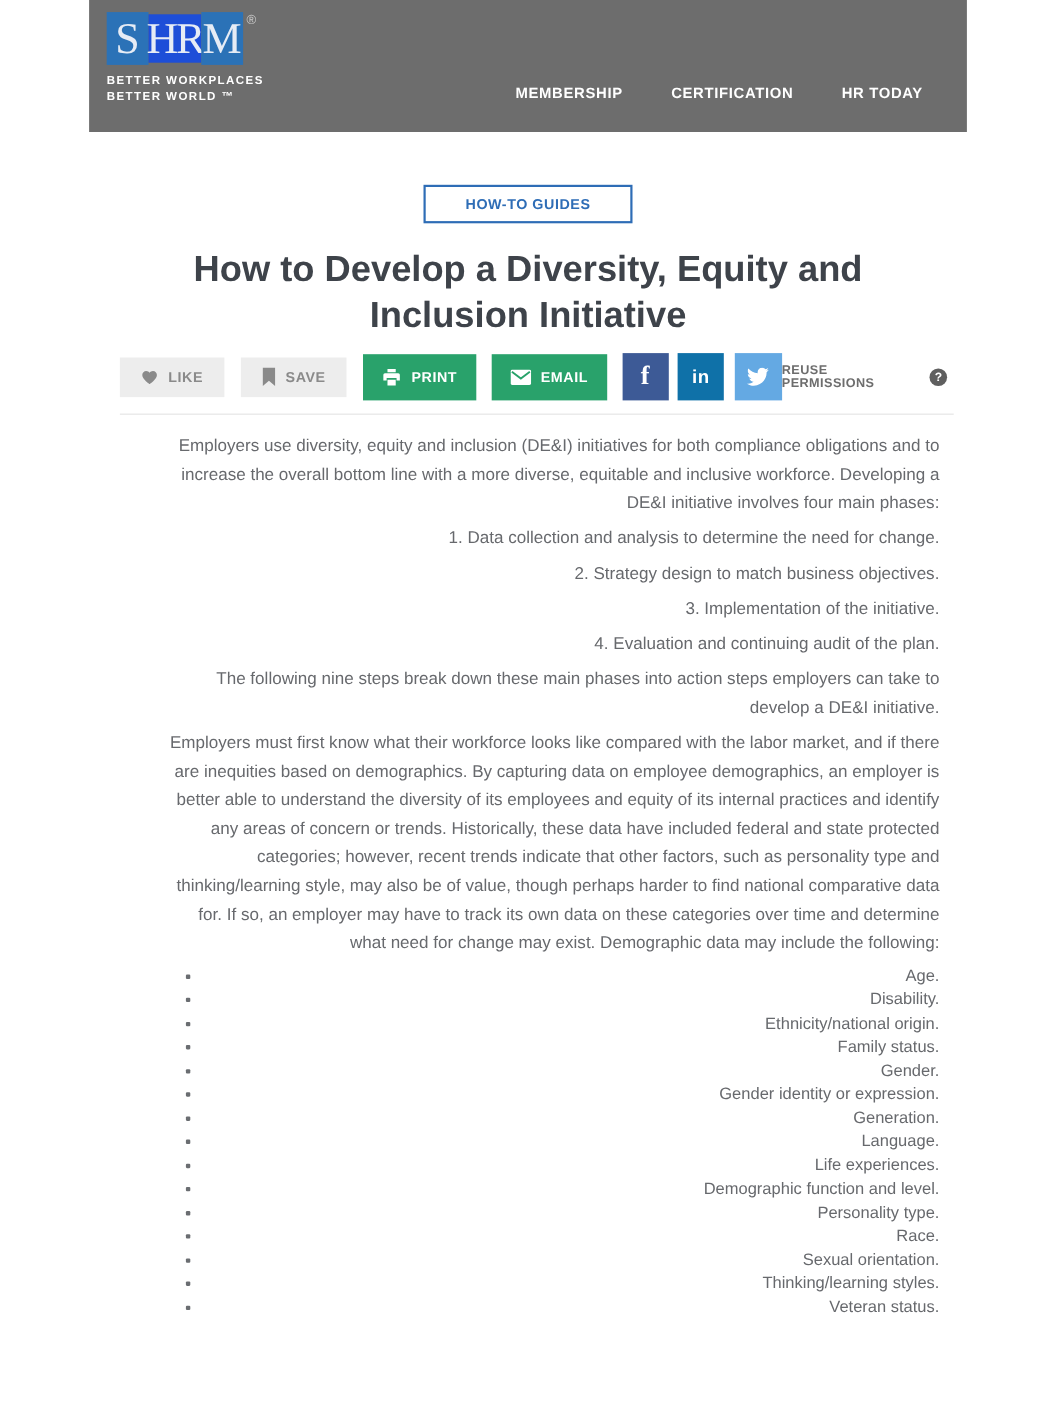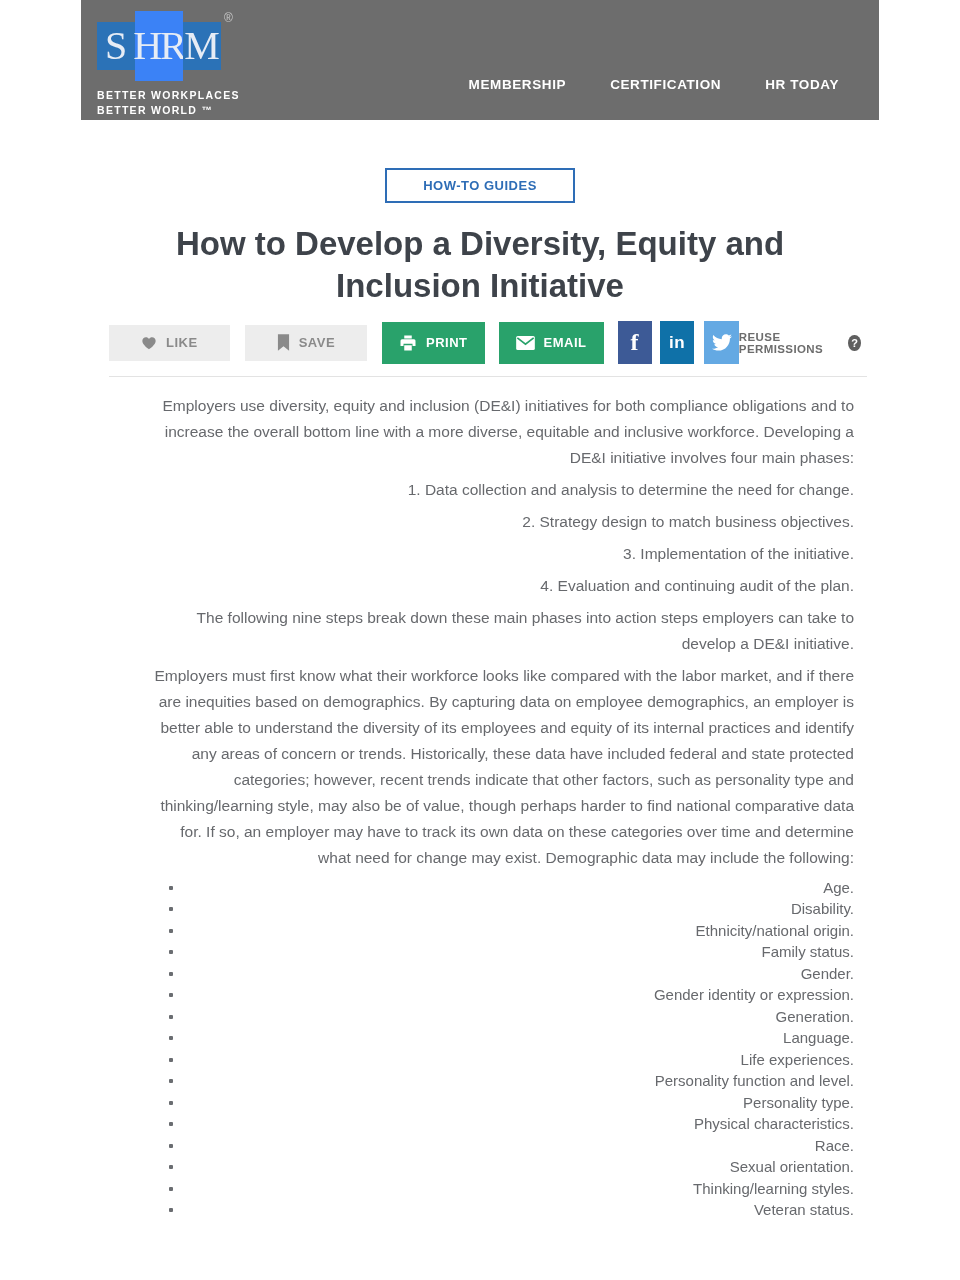--- a/index.html
+++ b/index.html
@@ -8,21 +8,21 @@
   .page { width: 798px; margin: 0 auto; }
 
   
   .site-header { height: 120px; background: #6d6d6d; display: flex;
     justify-content: space-between; padding: 0 40px 0 16px; }
   .logo { display: flex; flex-direction: column; padding-top: 11px; cursor: pointer; }
   .logo-squares { display: flex; align-items: center; }
   .sq { display: flex; align-items: center; justify-content: center;
     font-family: "Liberation Serif", serif; color: #e6ecf5; font-size: 40px; line-height: 1; }
   .sq-blue { width: 38px; height: 48px; background: #2b72b7; }
-  .sq-navy { width: 48px; height: 70px; background: #3b82f6; letter-spacing: -2px; }
+  .sq-navy { width: 48px; height: 44px; background: #1d4ed8; letter-spacing: -2px; }
   .reg-mark { color: #c9c9c9; font-size: 12px; align-self: flex-start; margin-left: 3px; }
   .tagline { margin-top: 7px; color: #ffffff; font-size: 10.5px; font-weight: bold;
     letter-spacing: 1.3px; line-height: 1.4; white-space: nowrap; }
   .main-nav { display: flex; gap: 44px; align-self: flex-end; padding-bottom: 28px; }
   .nav-item { color: #ffffff; font-size: 13.5px; font-weight: bold;
     letter-spacing: 0.6px; cursor: pointer; }
 
   
   .badge-wrap { display: flex; justify-content: center; margin-top: 48px; }
   .topic-badge { border: 2px solid #2e6db6; color: #2e6db6; background: #ffffff;
@@ -31,21 +31,21 @@
   
   .article-title { margin: 20px auto 0; max-width: 720px; text-align: center;
     font-size: 33px; line-height: 1.27; font-weight: bold; color: #3e434a; }
 
   
   .action-row { display: flex; align-items: center; margin: 14px 18px 0 28px; height: 44px; }
   .btn { border: none; display: flex; align-items: center; justify-content: center;
     font-family: "Liberation Sans", sans-serif; font-weight: bold; letter-spacing: 0.5px;
     cursor: pointer; }
   .btn-gray { background: #ededed; color: #8a8a8a; font-size: 13px; height: 36px;
-    padding: 0 32px; gap: 9px; margin-right: 15px; }
+    padding: 0 19px; gap: 9px; margin-right: 15px; }
   .btn-green { background: #29a26b; color: #ffffff; font-size: 13px; height: 42px;
     padding: 0 17px; gap: 9px; margin-right: 14px; }
   .btn-social { width: 43px; height: 43px; color: #ffffff; }
   .btn-fb { background: #3d5a96; font-family: "Liberation Serif", serif;
     font-size: 24px; margin-right: 8px; }
   .btn-li { background: #0f71a8; font-size: 17px; margin-right: 10px; }
   .btn-tw { background: #64a9e3; }
   .spacer { flex: 1; }
   .reuse { display: flex; align-items: center; gap: 7px; cursor: pointer; }
   .reuse-label { color: #6d6d6d; font-size: 11.5px; font-weight: bold; letter-spacing: 0.4px; }
@@ -173,23 +173,22 @@
     <ul class="demo-list">
       <li>Age.</li>
       <li>Disability.</li>
       <li>Ethnicity/national origin.</li>
       <li>Family status.</li>
       <li>Gender.</li>
       <li>Gender identity or expression.</li>
       <li>Generation.</li>
       <li>Language.</li>
       <li>Life experiences.</li>
-      <li>Personality function and level.</li>
+      <li>Demographic function and level.</li>
       <li>Personality type.</li>
-      <li>Physical characteristics.</li>
       <li>Race.</li>
       <li>Sexual orientation.</li>
       <li>Thinking/learning styles.</li>
       <li>Veteran status.</li>
     </ul>
   </div>
 
 </div>
 
 </body></html>

